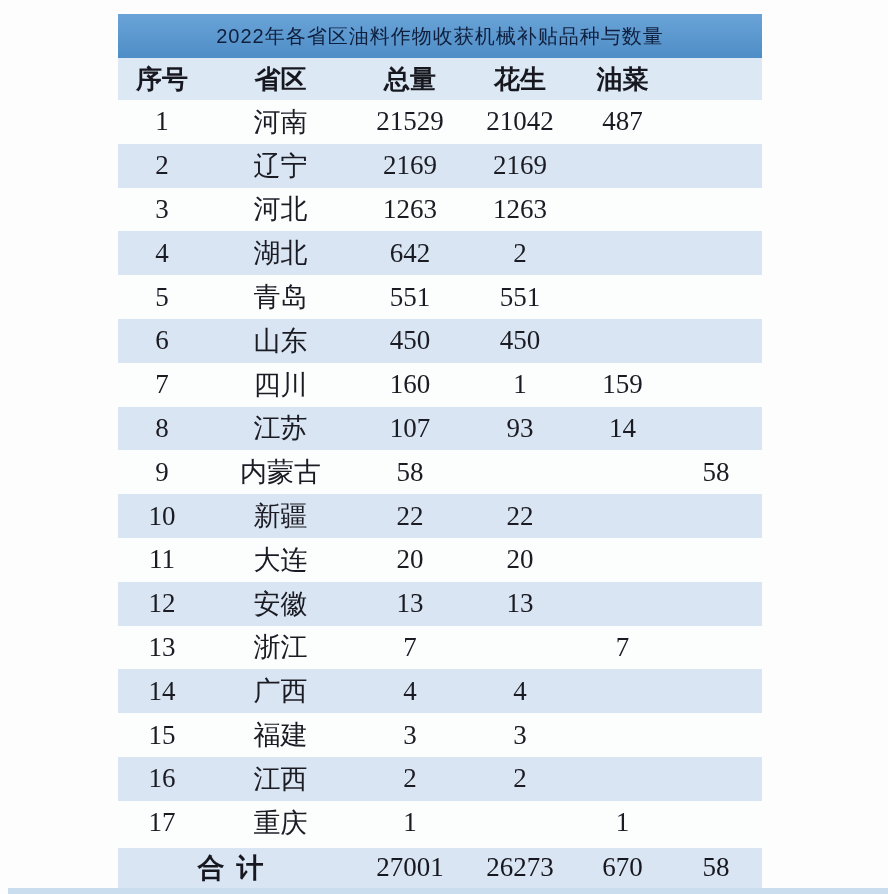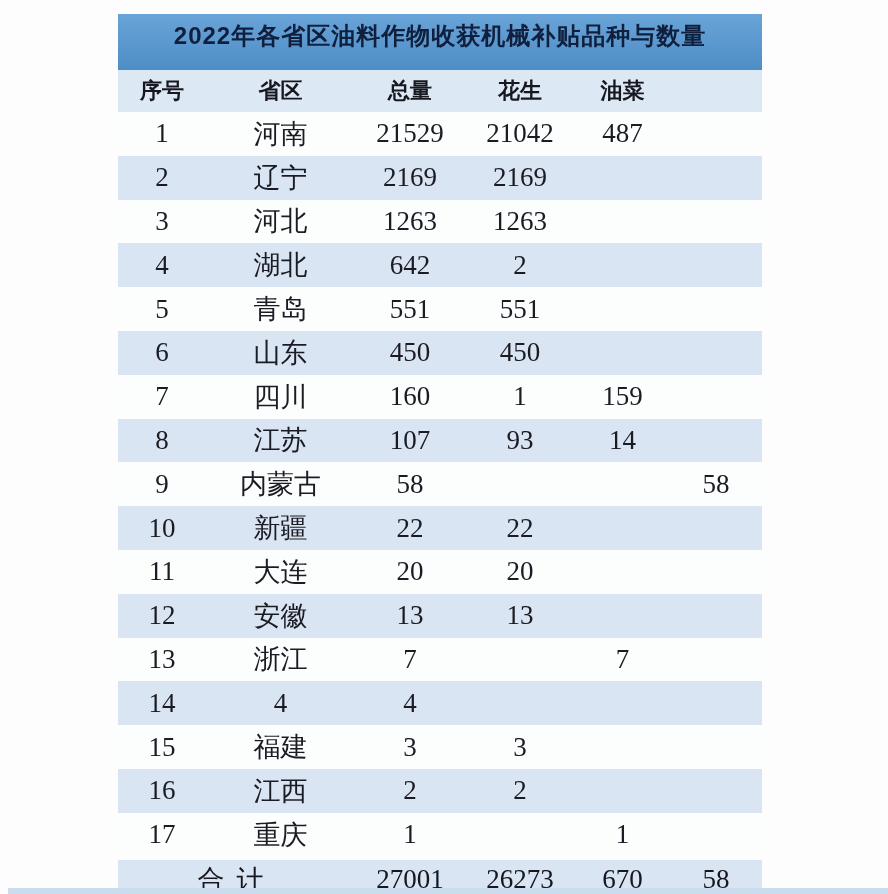--- a/index.html
+++ b/index.html
@@ -10,44 +10,44 @@
     overflow: hidden;
     font-family: "Liberation Sans", sans-serif;
   }
   .table-wrap {
     position: absolute;
     left: 118px;
     top: 14px;
     width: 644px;
   }
   .title-bar {
-    height: 56px;
+    height: 44px;
     background: linear-gradient(#6aa4d8, #4e8dc6);
     color: #0f1f3d;
     font-family: "Liberation Sans", sans-serif;
-    font-weight: bold;
-    font-size: 24px;
+    font-weight: normal;
+    font-size: 20px;
     line-height: 44px;
     text-align: center;
     letter-spacing: 1px;
     white-space: nowrap;
   }
   .grid-row {
     display: grid;
     grid-template-columns: 88px 149px 110px 110px 95px 92px;
     align-items: center;
     text-align: center;
   }
   .header-row {
     height: 42px;
     background: #dce8f4;
     color: #17171f;
     font-family: "Liberation Sans", sans-serif;
     font-weight: bold;
-    font-size: 22px;
+    font-size: 26px;
   }
   .data-row {
     height: 43.8px;
     background: #fcfdfd;
     color: #1b1b24;
     font-family: "Liberation Serif", "DejaVu Serif", serif;
     font-size: 27px;
   }
   .data-row.alt { background: #d9e5f2; }
   .footer-row {
@@ -56,21 +56,21 @@
     align-items: center;
     text-align: center;
     height: 40px;
     margin-top: 3px;
     background: #d9e5f2;
     color: #17171f;
     font-size: 27px;
   }
   .footer-label {
     font-family: "Liberation Sans", sans-serif;
-    font-weight: normal;
+    font-weight: bold;
     letter-spacing: 12px;
     padding-left: 0; 
   }
   .footer-num { font-family: "Liberation Serif", "DejaVu Serif", serif; }
   .cell { overflow: hidden; white-space: nowrap; }
   .bottom-strip {
     position: absolute;
     left: 8px;
     right: 0;
     bottom: 0;
@@ -204,20 +204,21 @@
     <div class="cell">13</div>
     <div class="cell">浙江</div>
     <div class="cell">7</div>
     <div class="cell"></div>
     <div class="cell">7</div>
     <div class="cell"></div>
   </div>
 
   <div class="grid-row data-row alt">
     <div class="cell">14</div>
+    <div class="cell">广西</div>
     <div class="cell">4</div>
     <div class="cell">4</div>
     <div class="cell"></div>
     <div class="cell"></div>
   </div>
 
   <div class="grid-row data-row">
     <div class="cell">15</div>
     <div class="cell">福建</div>
     <div class="cell">3</div>

